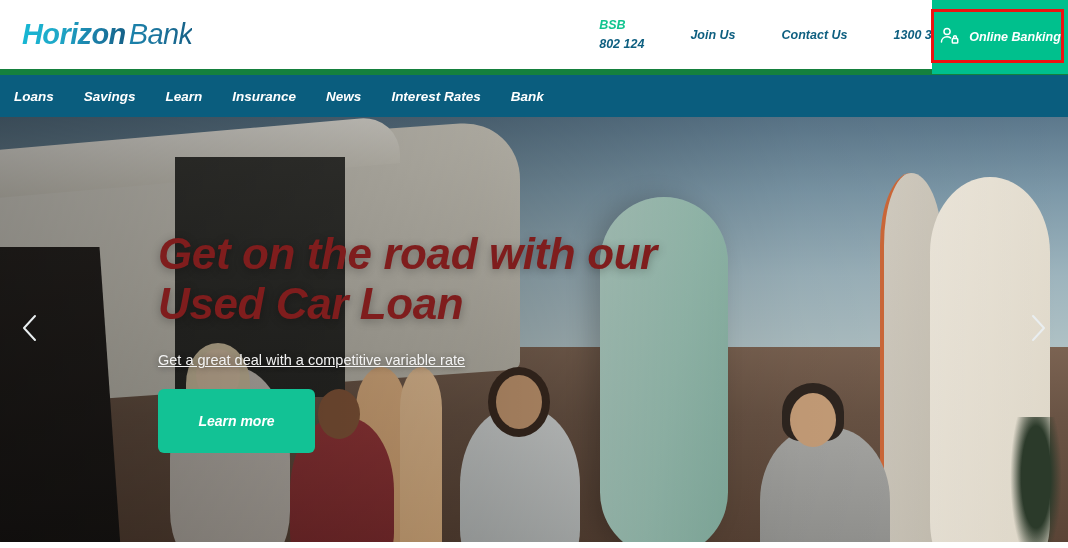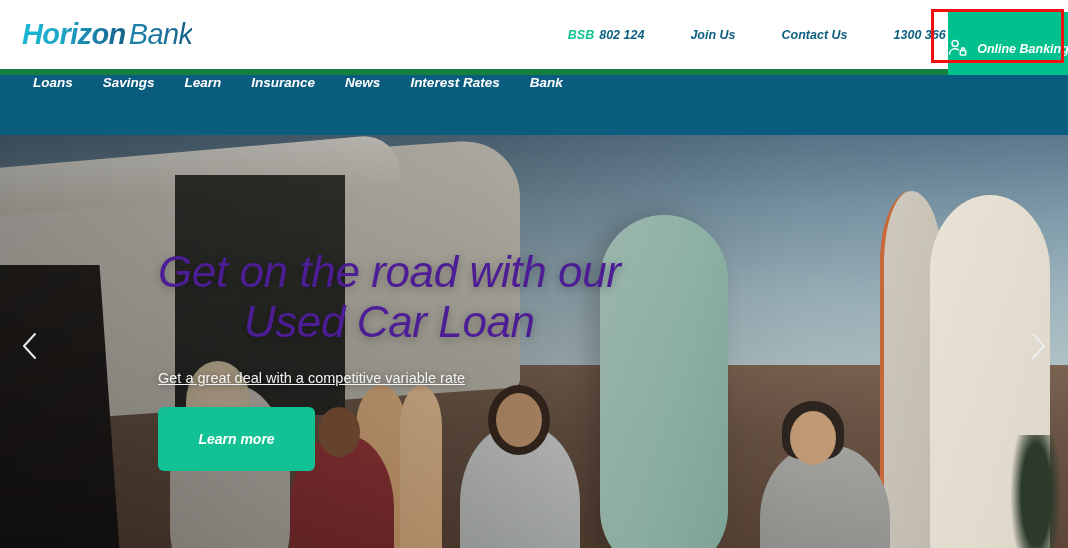--- a/index.html
+++ b/index.html
@@ -69,38 +69,38 @@
   .hlink {
     font-size: 12.5px;
     font-style: italic;
     font-weight: 700;
     color: #0e5f80;
     white-space: nowrap;
     text-decoration: none;
     cursor: pointer;
   }
 
-  .bsb-wrap { display: flex; align-items: baseline; gap: 5px; margin-right: 46px; }
+  .bsb-wrap { display: flex; align-items: baseline; gap: 5px; margin-right: 46px; flex-direction: column; }
   .bsb-label { font-size: 12.5px; font-style: italic; font-weight: 700; color: #11c48f; }
 
   .hlink.joinus   { margin-right: 46px; font-style: italic; }
   .hlink.contact  { margin-right: 46px; }
   .hlink.phone    { margin-right: 32px; }
 
   .search-btn {
     display: flex; align-items: center; justify-content: center;
     width: 30px; height: 30px; cursor: pointer; background: none; border: none;
     margin-right: 36px;
   }
 
   
   .ob-panel {
     position: absolute;
-    top: 12px; right: 0;
-    width: 120px; height: 74px;
+    top: 0; right: 0;
+    width: 136px; height: 74px;
     background: #00c08d;
     display: flex;
     align-items: center;
     justify-content: center;
     cursor: pointer;
   }
   .ob-inner {
     display: flex; align-items: center; gap: 9px;
   }
   .ob-label {
@@ -112,24 +112,25 @@
     position: absolute;
     left: 931px; top: 9px;
     width: 133px; height: 54px;
     border: 3px solid #ee1111;
     pointer-events: none;
     z-index: 40;
   }
 
   
   .navbar {
-    height: 60px;
+    height: 42px;
     background: #0a5d7e;
     display: flex;
-    padding-left: 33px;
+    align-items: center;
+    padding-left: 14px;
     gap: 30px;
     position: relative;
     z-index: 10;
   }
   .navitem {
     font-size: 13.5px;
     font-weight: 700;
     font-style: italic;
     color: #ffffff;
     white-space: nowrap;
@@ -239,27 +240,26 @@
 
   
   .hero-copy {
     position: absolute;
     left: 158px; top: 112px;
     z-index: 6;
     max-width: 620px;
   }
   .hero-title {
     font-size: 44px;
-    font-weight: 400;
+    font-weight: 700;
     font-style: italic;
-    color: #4c1d95;
+    color: #7f1d1d;
     line-height: 1.13;
     letter-spacing: -0.4px;
     text-shadow: 0 2px 10px rgba(0,0,0,0.30);
-    text-align: center;
   }
   .hero-sub {
     margin-top: 24px;
     font-size: 14.5px;
     color: #f3f3f3;
     text-shadow: 0 1px 6px rgba(0,0,0,0.45);
     text-decoration: underline;
   }
   .hero-cta {
     display: inline-flex;

